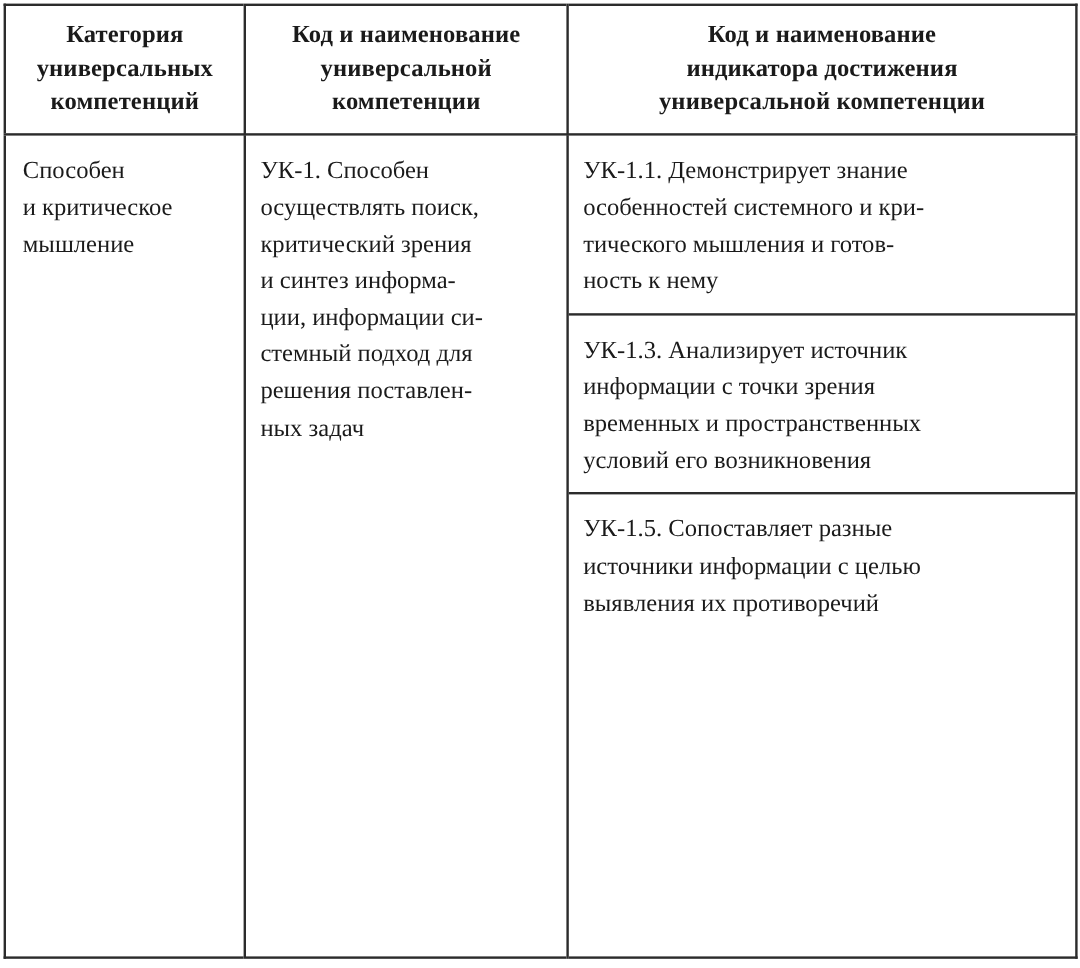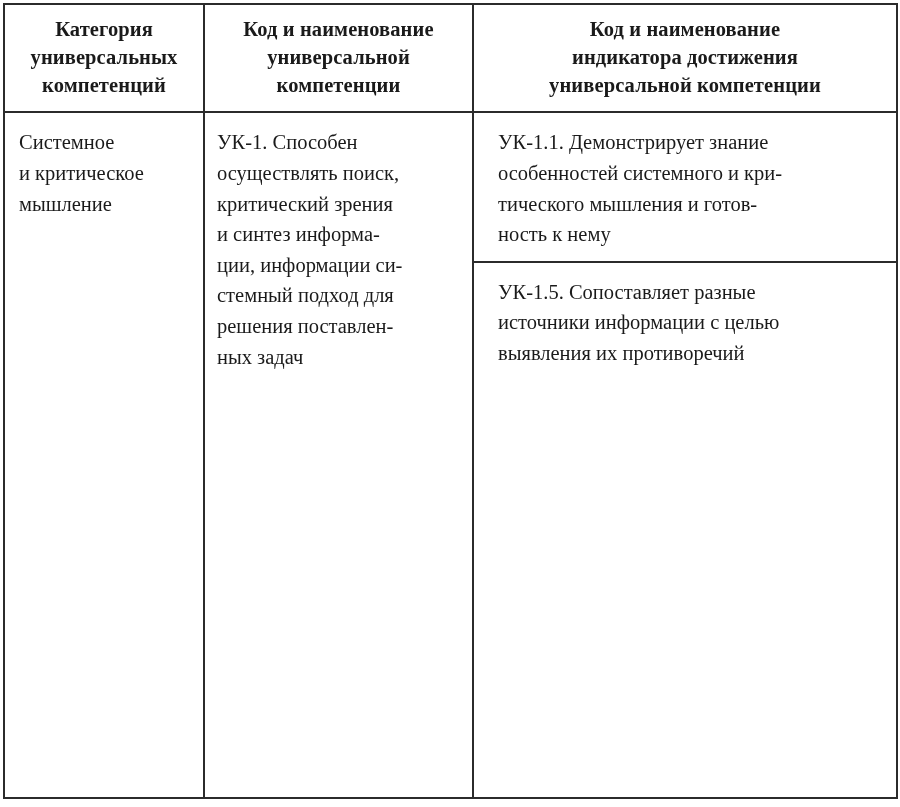--- a/index.html
+++ b/index.html
@@ -65,21 +65,21 @@
 
   
   .indicator-stack {
     width: 100%;
     border-collapse: collapse;
     table-layout: fixed;
   }
   .indicator-stack td {
     border: 0;
     border-bottom: 2px solid #2b2b2b;
-    padding: 14px 12px 11px 24px;
+    padding: 14px 12px 11px 12px;
     vertical-align: top;
     font-size: 20.5px;
     line-height: 1.495;
   }
   .indicator-stack tr:last-child td { border-bottom: 0; }
 
   .line { display: block; white-space: pre; }
 </style>
 </head>
 <body>
@@ -108,21 +108,21 @@
         <span class="line">индикатора достижения</span>
         <span class="line">универсальной компетенции</span>
       </th>
     </tr>
   </thead>
 
   <tbody>
     <tr>
 
       <td class="category-cell">
-        <span class="line">Системное</span>
+        <span class="line">Способен</span>
         <span class="line">и критическое</span>
         <span class="line">мышление</span>
       </td>
 
       <td class="competency-cell">
         <span class="line">УК-1. Способен</span>
         <span class="line">осуществлять поиск,</span>
         <span class="line">критический зрения</span>
         <span class="line">и синтез информа-</span>
         <span class="line">ции, информации си-</span>
@@ -137,20 +137,28 @@
               <tr>
             <td>
               <span class="line">УК-1.1. Демонстрирует знание</span>
               <span class="line">особенностей системного и кри-</span>
               <span class="line">тического мышления и готов-</span>
               <span class="line">ность к нему</span>
             </td>
           </tr>
           <tr>
             <td>
+              <span class="line">УК-1.3. Анализирует источник</span>
+              <span class="line">информации с точки зрения</span>
+              <span class="line">временных и пространственных</span>
+              <span class="line">условий его возникновения</span>
+            </td>
+          </tr>
+          <tr>
+            <td>
               <span class="line">УК-1.5. Сопоставляет разные</span>
               <span class="line">источники информации с целью</span>
               <span class="line">выявления их противоречий</span>
 
             </td>
           </tr>
         </tbody>
           </table>
       </td>
 

